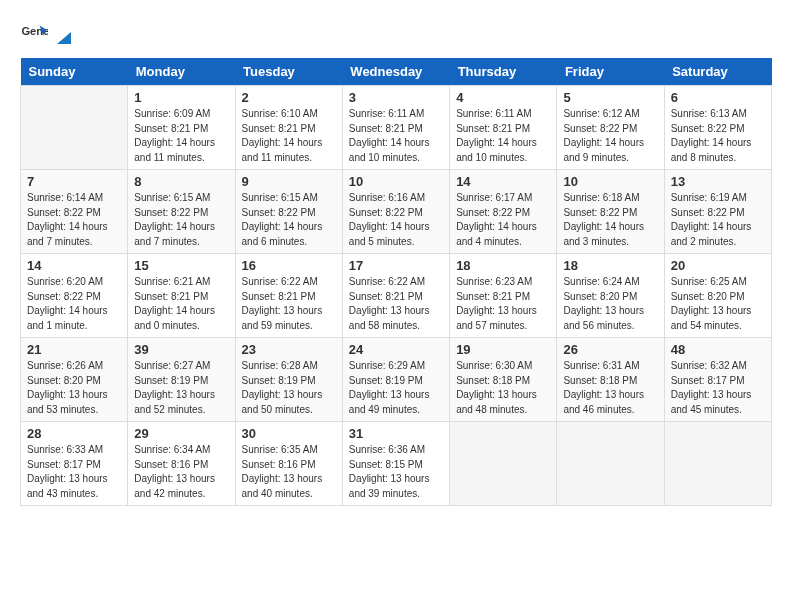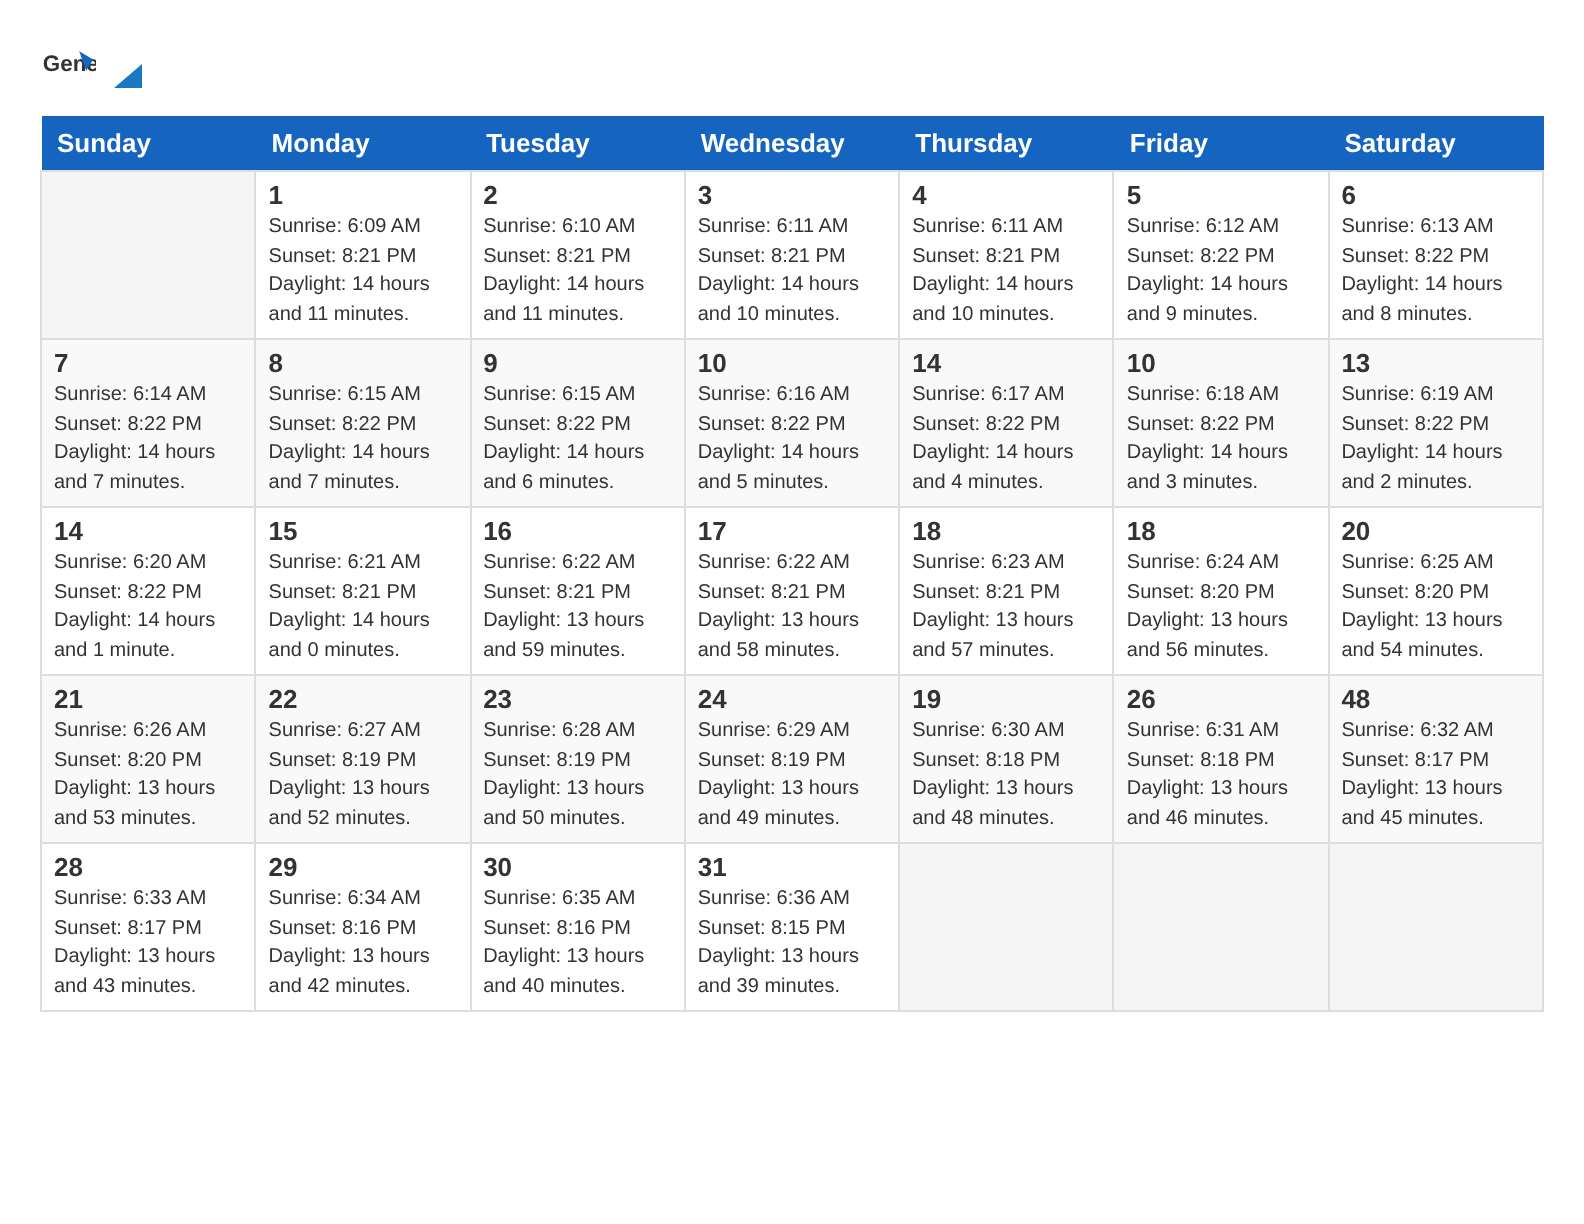--- a/index.html
+++ b/index.html
@@ -213,21 +213,21 @@
           <span class="day-number">20</span>
           <div class="day-info">Sunrise: 6:25 AM<br>Sunset: 8:20 PM<br>Daylight: 13 hours and 54 minutes.</div>
         </td>
       </tr>
       <tr>
         <td>
           <span class="day-number">21</span>
           <div class="day-info">Sunrise: 6:26 AM<br>Sunset: 8:20 PM<br>Daylight: 13 hours and 53 minutes.</div>
         </td>
         <td>
-          <span class="day-number">22</span>
+          <span class="day-number">39</span>
           <div class="day-info">Sunrise: 6:27 AM<br>Sunset: 8:19 PM<br>Daylight: 13 hours and 52 minutes.</div>
         </td>
         <td>
           <span class="day-number">23</span>
           <div class="day-info">Sunrise: 6:28 AM<br>Sunset: 8:19 PM<br>Daylight: 13 hours and 50 minutes.</div>
         </td>
         <td>
           <span class="day-number">24</span>
           <div class="day-info">Sunrise: 6:29 AM<br>Sunset: 8:19 PM<br>Daylight: 13 hours and 49 minutes.</div>
         </td>

